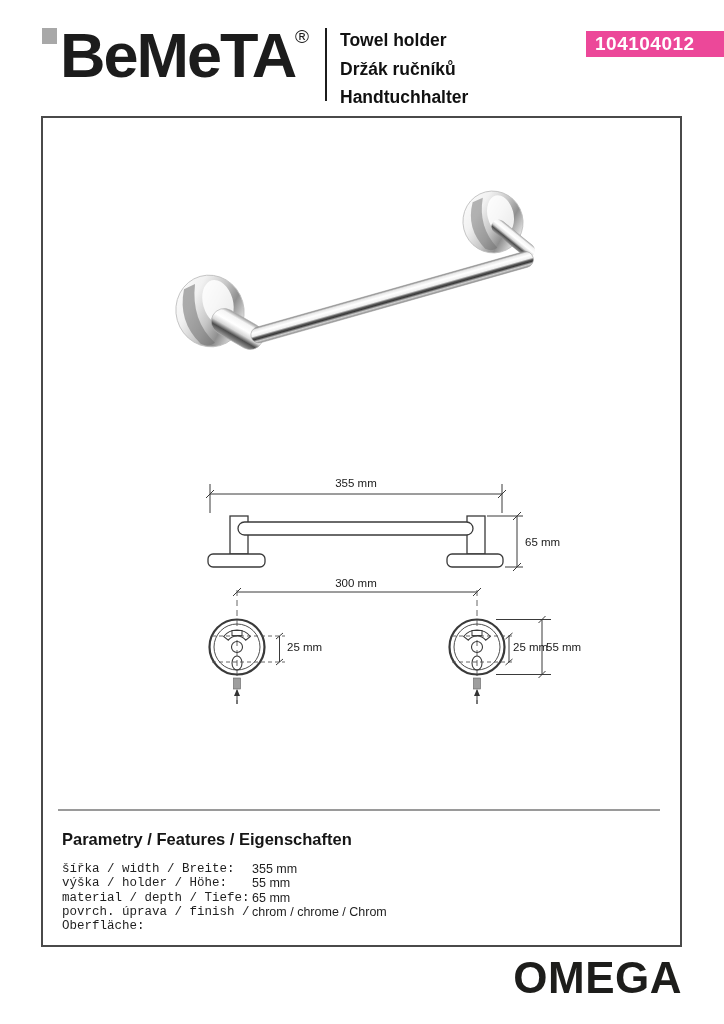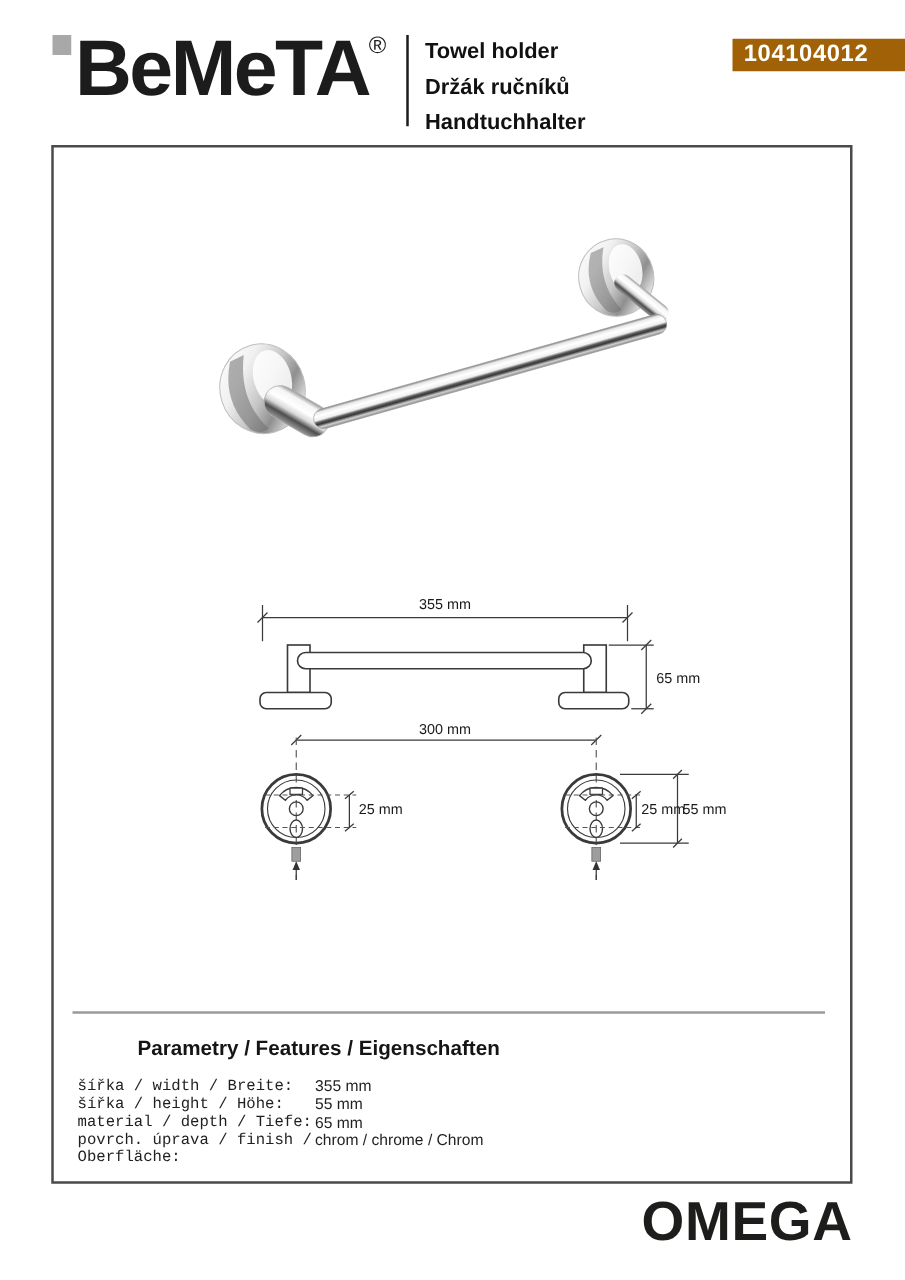--- a/index.html
+++ b/index.html
@@ -7,32 +7,32 @@
         font-family:"Liberation Sans",sans-serif;color:#1a1a1a;}
   .abs{position:absolute;}
 
   
   .logo-square{left:42px;top:28px;width:15px;height:16px;background:#a8a8a8;}
   .brand{left:60px;top:24px;font-size:63px;line-height:62px;font-weight:bold;
          letter-spacing:-2px;color:#1c1c1c;white-space:nowrap;}
   .reg{left:295px;top:26px;font-size:19px;font-weight:normal;color:#1c1c1c;}
   .hdr-divider{left:325px;top:28px;width:2px;height:73px;background:#1c1c1c;}
   .titles{left:340px;top:26px;font-size:17.5px;font-weight:bold;line-height:28.5px;color:#111;}
-  .code-badge{left:586px;top:31px;width:138px;height:26px;background:#a16207;color:#fff;
+  .code-badge{left:586px;top:31px;width:138px;height:26px;background:#ec4899;color:#fff;
               font-size:19px;font-weight:bold;line-height:26px;padding-left:9px;
               box-sizing:border-box;letter-spacing:.5px;}
 
   
   .content-box{left:41px;top:116px;width:641px;height:831px;border:2px solid #4a4a4a;
                box-sizing:border-box;background:#fff;}
   .diagram{left:41px;top:116px;}
 
   
   .params-rule{left:58px;top:809px;width:602px;height:2px;background:#9a9a9a;}
-  .params-heading{left:62px;top:830px;font-size:16.5px;font-weight:bold;color:#151515;margin-left:48px;}
+  .params-heading{left:62px;top:830px;font-size:16.5px;font-weight:bold;color:#151515;}
   .params-table{left:62px;top:862px;font-size:12.5px;line-height:14.3px;color:#1f1f1f;}
   .param-row{display:flex;}
   .param-label{width:190px;font-family:Liberation Mono, monospace;}
   .param-value{}
 
   .series{right:42px;top:953px;font-size:44px;font-weight:bold;color:#1d1d1b;letter-spacing:.5px;}
 
   svg text{font-family:"Liberation Sans",sans-serif;font-size:11.5px;fill:#1a1a1a;}
 </style>
 </head>
@@ -205,21 +205,21 @@
   </svg>
 
   <div class="abs params-rule"></div>
   <div class="abs params-heading">Parametry / Features / Eigenschaften</div>
   <div class="abs params-table">
     <div class="param-row">
       <span class="param-label">šířka / width / Breite:</span>
       <span class="param-value">355 mm</span>
     </div>
     <div class="param-row">
-      <span class="param-label">šířka / height / Höhe:</span>
+      <span class="param-label">výška / holder / Höhe:</span>
       <span class="param-value">55 mm</span>
     </div>
     <div class="param-row">
       <span class="param-label">material / depth / Tiefe:</span>
       <span class="param-value">65 mm</span>
     </div>
     <div class="param-row">
       <span class="param-label">povrch. úprava / finish / Oberfläche:</span>
       <span class="param-value">chrom / chrome / Chrom</span>
     </div>

